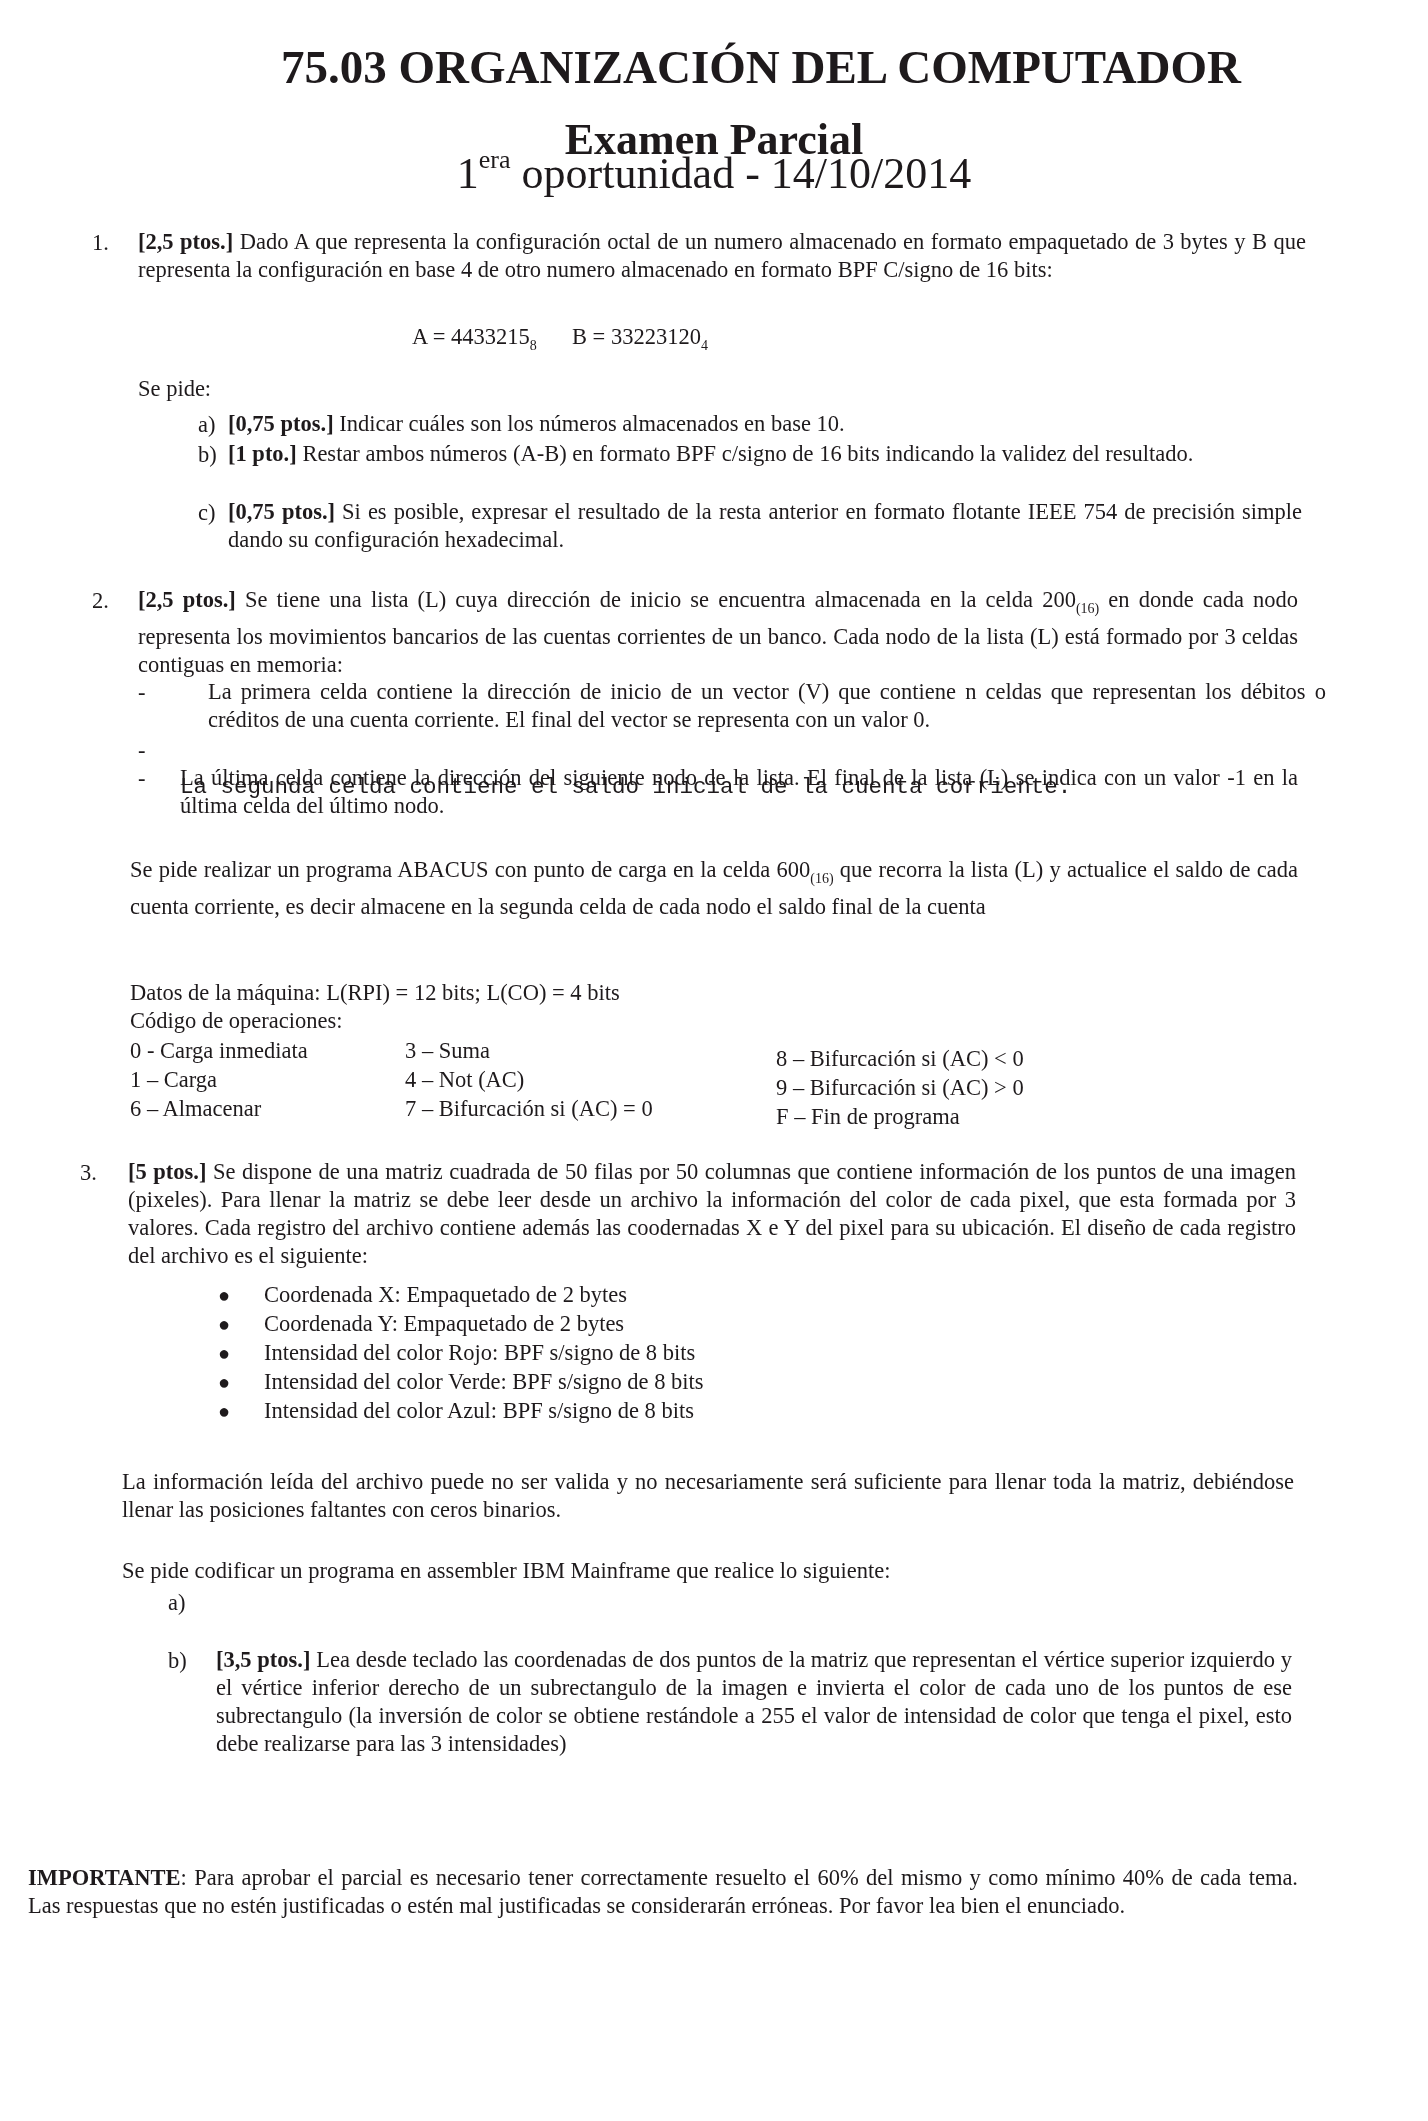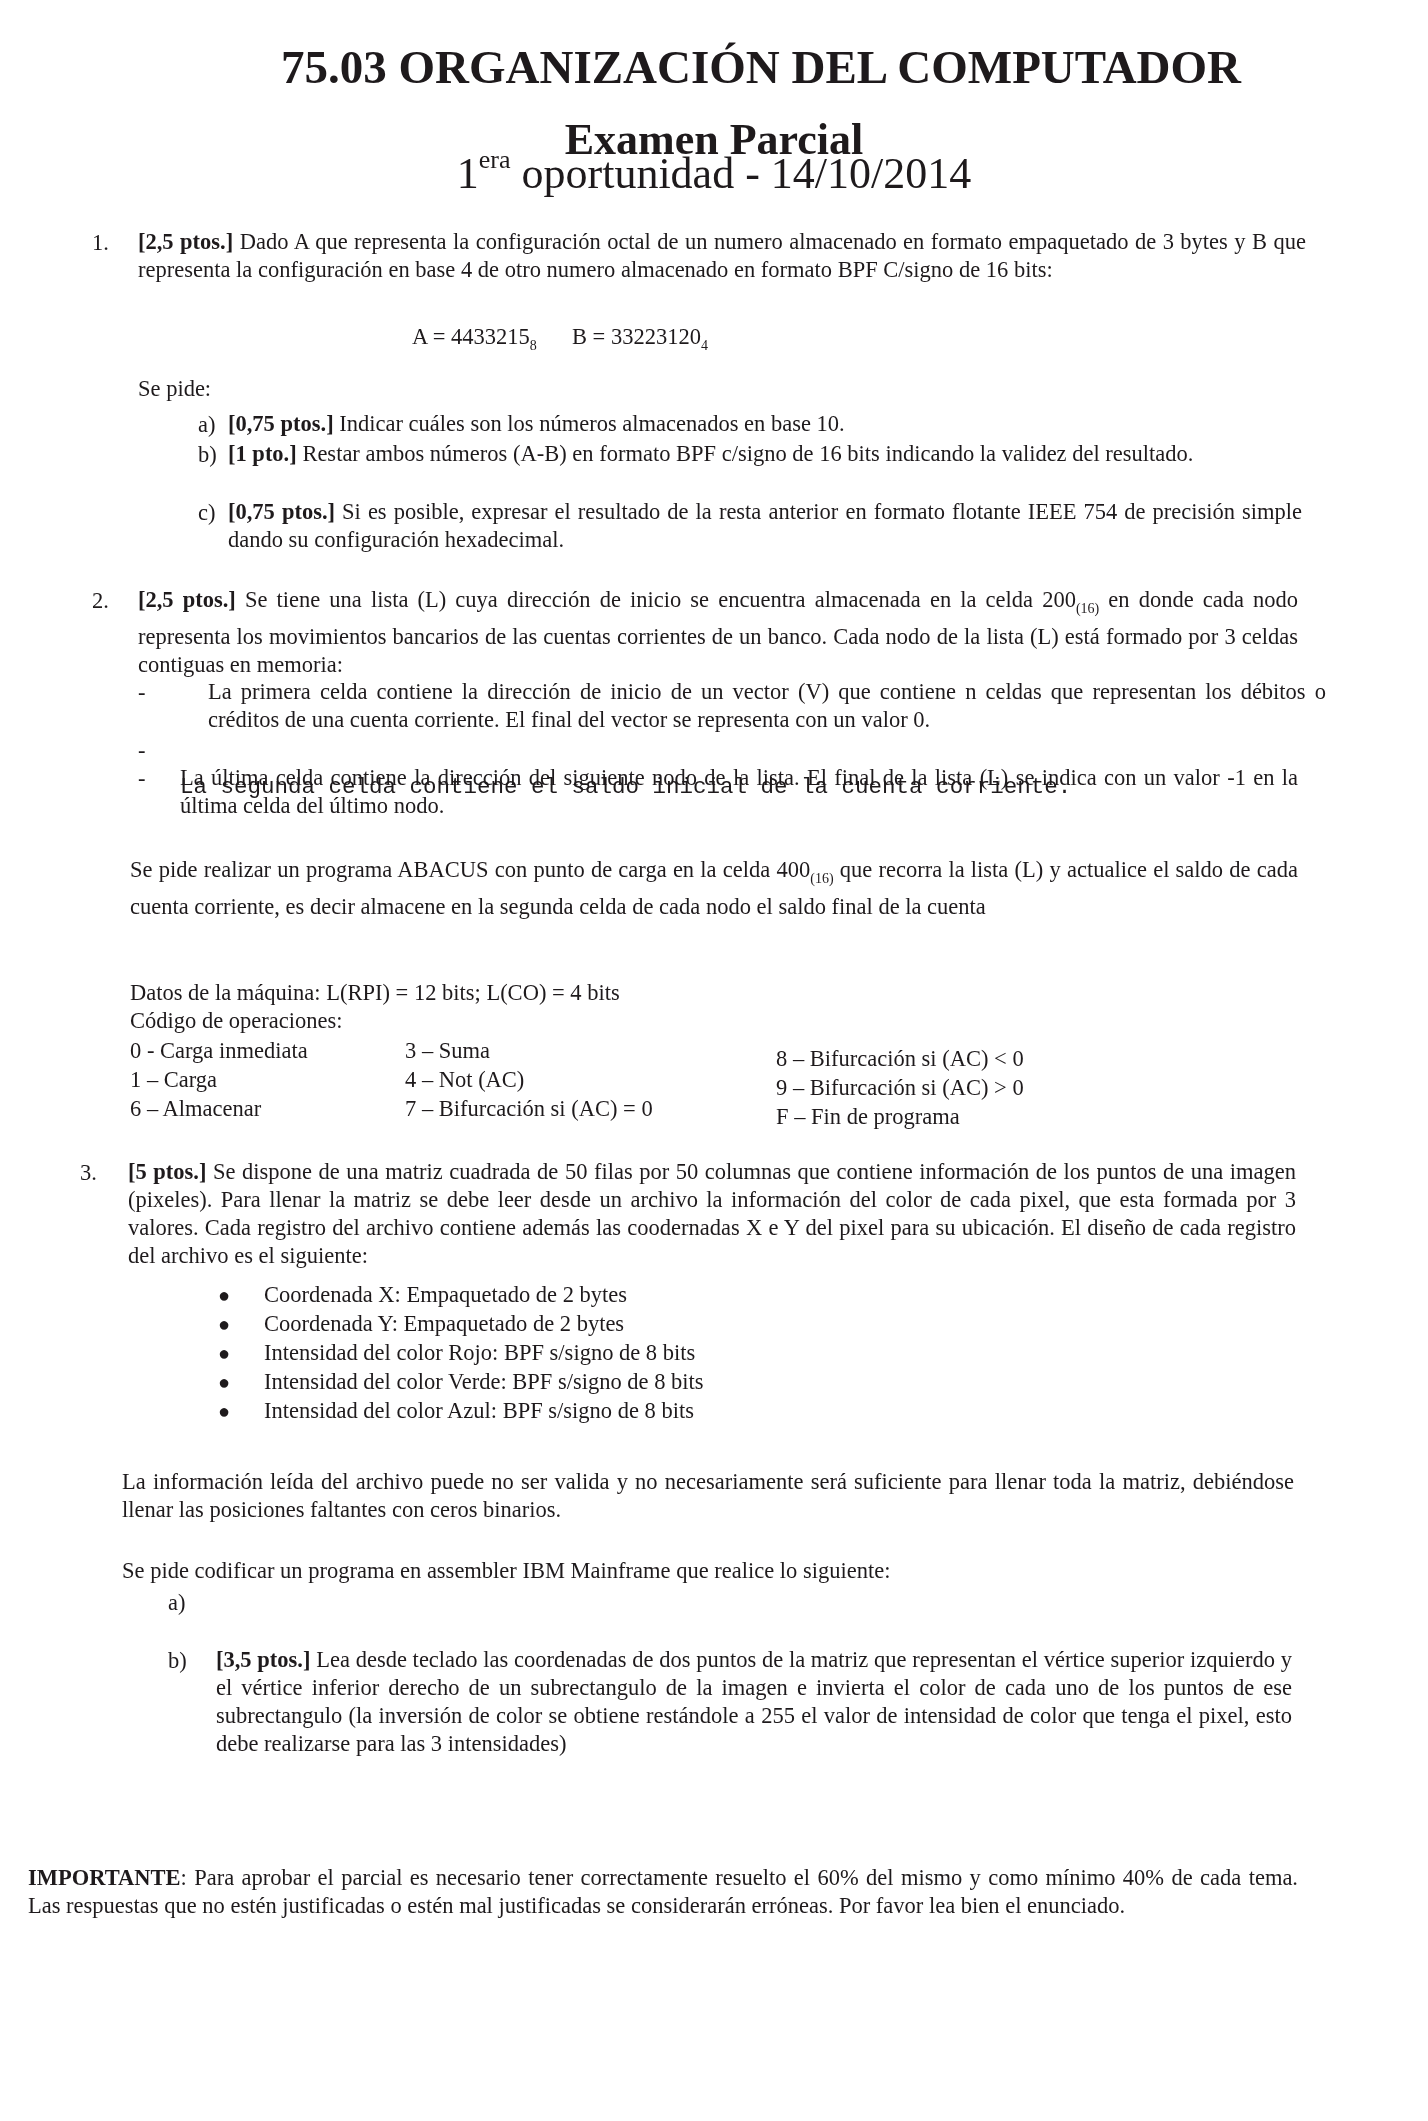--- a/index.html
+++ b/index.html
@@ -67,21 +67,21 @@
   </div>
 
   <div class="dash" style="left:138px; top:680px;">-</div>
   <div class="para" style="left:180px; top:678px; width:1118px;margin-left:28px;">La primera celda contiene la dirección de inicio de un vector (V) que contiene n celdas que representan los débitos o créditos de una cuenta corriente. El final del vector se representa con un valor 0.</div>
   <div class="dash" style="left:138px; top:738px;">-</div>
   <div class="para" style="left:180px; top:773px; width:1118px;font-family:Liberation Mono, monospace;">La segunda celda contiene el saldo inicial de la cuenta corriente.</div>
   <div class="dash" style="left:138px; top:766px;">-</div>
   <div class="para" style="left:180px; top:764px; width:1118px;">La última celda contiene la dirección del siguiente nodo de la lista. El final de la lista (L) se indica con un valor -1 en la última celda del último nodo.</div>
 
   <div class="para" style="left:130px; top:856px; width:1168px;">
-    <span>Se pide realizar un programa ABACUS con punto de carga en la celda 400</span><sub>(16)</sub><span> que recorra la lista (L) y actualice el saldo de cada cuenta corriente, es decir almacene en la segunda celda de cada nodo el saldo final de la cuenta</span>
+    <span>Se pide realizar un programa ABACUS con punto de carga en la celda 600</span><sub>(16)</sub><span> que recorra la lista (L) y actualice el saldo de cada cuenta corriente, es decir almacene en la segunda celda de cada nodo el saldo final de la cuenta</span>
   </div>
 
   <div class="abs txt" style="left:130px; top:978px;">Datos de la máquina: L(RPI) = 12 bits; L(CO) = 4 bits</div>
   <div class="abs txt" style="left:130px; top:1006px;">Código de operaciones:</div>
 
   <div class="grid3" style="left:130px; top:1036px;">
     <div>0 - Carga inmediata</div>
     <div>1 – Carga</div>
     <div>6 – Almacenar</div>
   </div>

